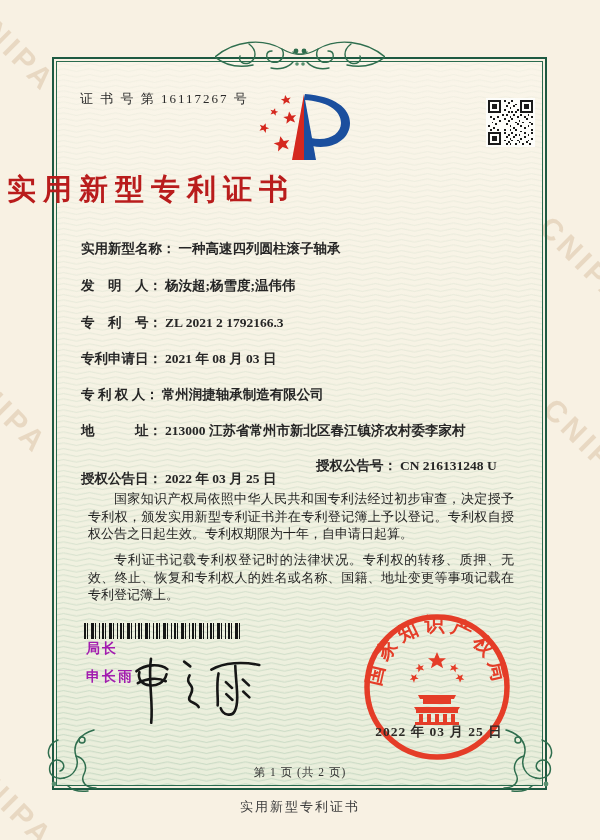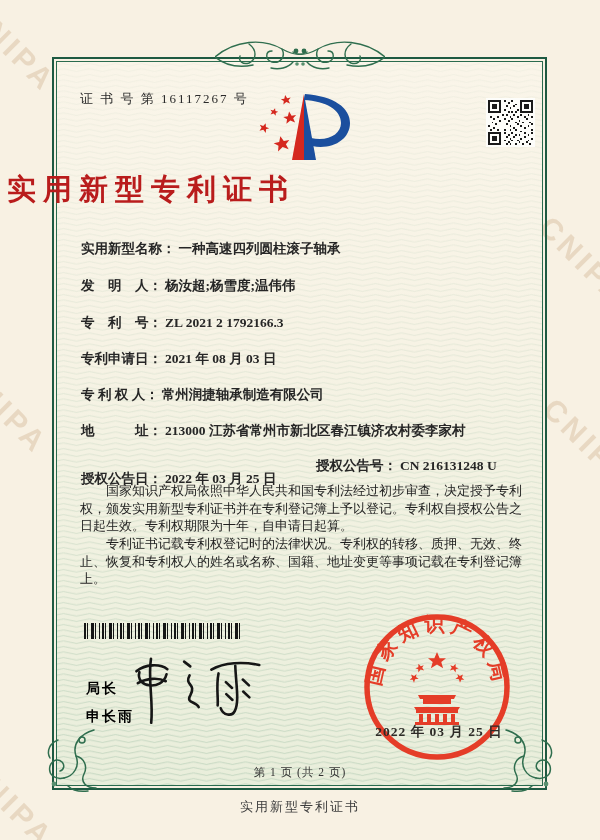--- a/index.html
+++ b/index.html
@@ -48,35 +48,35 @@
     position:absolute; left:81px; font-size:13.5px; color:#262626;
     font-weight:600; white-space:nowrap;
   }
   .row .val { margin-left:3px; }
   .col2 { left:316px; }
   
   .body-text {
     position:absolute; left:80px; top:482px; width:442px;
     font-size:13px; line-height:1.36; text-align:justify; color:#1f1f1f;
   }
-  .body-text p { margin:0; text-indent:2em; }
+  .body-text p { margin:8px; text-indent:2em; }
   
   .barcode {
     position:absolute; left:84px; top:623px; width:158px; height:16px;
     background:repeating-linear-gradient(90deg,
       #151515 0 2px, transparent 2px 3px,
       #151515 3px 4px, transparent 4px 7px,
       #151515 7px 10px, transparent 10px 11px,
       #151515 11px 12px, transparent 12px 15px,
       #151515 15px 16px, transparent 16px 18px);
   }
   .signer {
-    position:absolute; left:86px; top:674px;
+    position:absolute; left:86px; top:634px;
     font-family:"Liberation Sans", sans-serif; font-weight:600;
-    font-size:14px; letter-spacing:2px; color:#000000; line-height:28px;
+    font-size:14px; letter-spacing:2px; color:#a21caf; line-height:28px;
   }
   .signature { position:absolute; left:122px; top:645px; }
   .seal { position:absolute; left:361px; top:611px; opacity:.93; }
   .seal-date {
     position:absolute; left:366px; top:723px; width:146px; text-align:center;
     font-size:13.5px; font-weight:600; letter-spacing:1px; color:#2e2b28;
   }
   .page-num {
     position:absolute; left:0; top:765px; width:100%; text-align:center;
     font-size:11.5px; letter-spacing:1px; color:#333;

